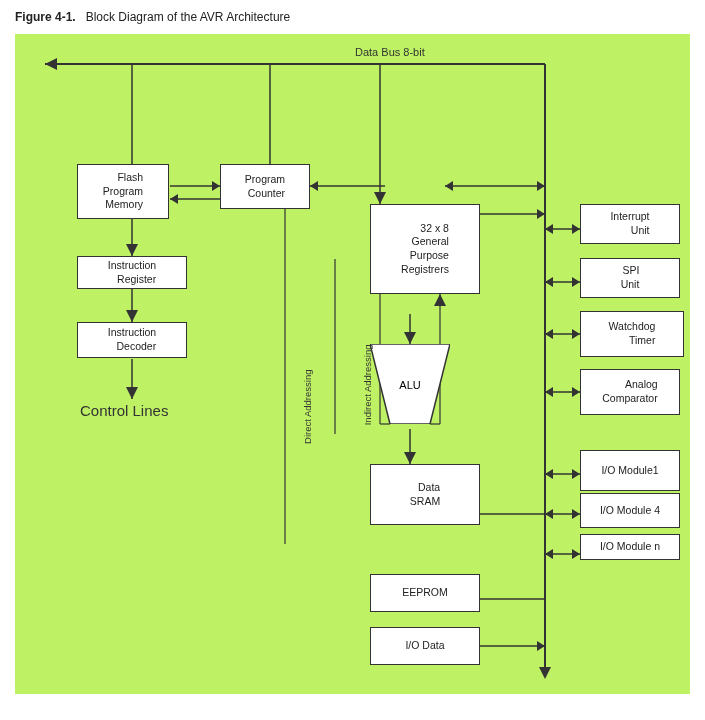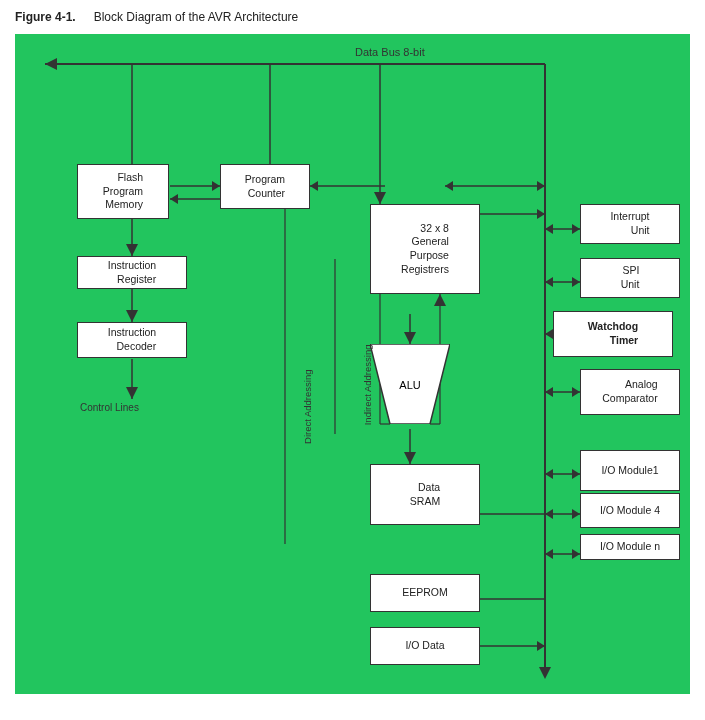--- a/index.html
+++ b/index.html
@@ -7,30 +7,30 @@
       background: #fff;
       font-family: Arial, sans-serif;
       font-size: 11px;
       color: #222;
       width: 705px;
       min-height: 720px;
       padding: 10px 15px;
     }
     .figure-title {
       display: flex;
-      gap: 18px;
+      gap: 10px;
       margin-bottom: 10px;
       font-size: 12px;
     }
     .figure-title .fig-label { font-weight: bold; }
     .diagram-container {
       position: relative;
       width: 675px;
       height: 660px;
-      background: #22c55e;
+      background: #bef264;
     }
     .box {
       position: absolute;
       border: 1.5px solid #333;
       background: #fff;
       display: flex;
       align-items: center;
       justify-content: center;
       text-align: right;
       font-size: 10.5px;
@@ -54,21 +54,21 @@
     }
     .vertical-label {
       position: absolute;
       font-size: 9.5px;
       color: #333;
       white-space: nowrap;
       transform-origin: center center;
     }
     .control-lines-label {
       position: absolute;
-      font-size: 10px;
+      font-size: 15px;
       color: #333;
     }
   </style>
 </head>
 <body>
 
 <div class="figure-title">
   <span class="fig-label">Figure 4-1.</span>
   <span>Block Diagram of the AVR Architecture</span>
 </div>
@@ -218,21 +218,21 @@
   </div>
 
   <div class="box" style="left:565px;top:170px;width:100px;height:40px;">
     <span>Interrupt<br>Unit</span>
   </div>
 
   <div class="box" style="left:565px;top:224px;width:100px;height:40px;">
     <span>SPI<br>Unit</span>
   </div>
 
-  <div class="box" style="left:538px;top:277px;width:120px;height:46px;font-weight:bold;">
+  <div class="box" style="left:565px;top:277px;width:104px;height:46px;">
     <span>Watchdog<br>Timer</span>
   </div>
 
   <div class="box" style="left:565px;top:335px;width:100px;height:46px;">
     <span>Analog<br>Comparator</span>
   </div>
 
   <div class="box" style="left:565px;top:416px;width:100px;height:41px;">
     <span>I/O Module1</span>
   </div>

